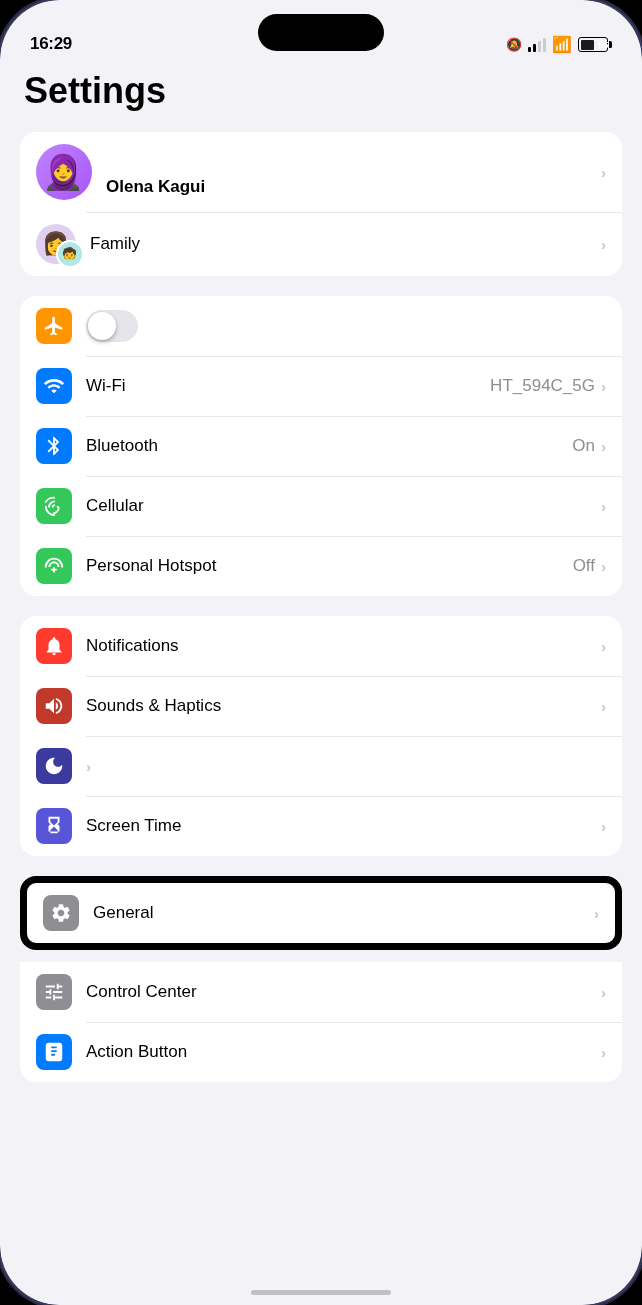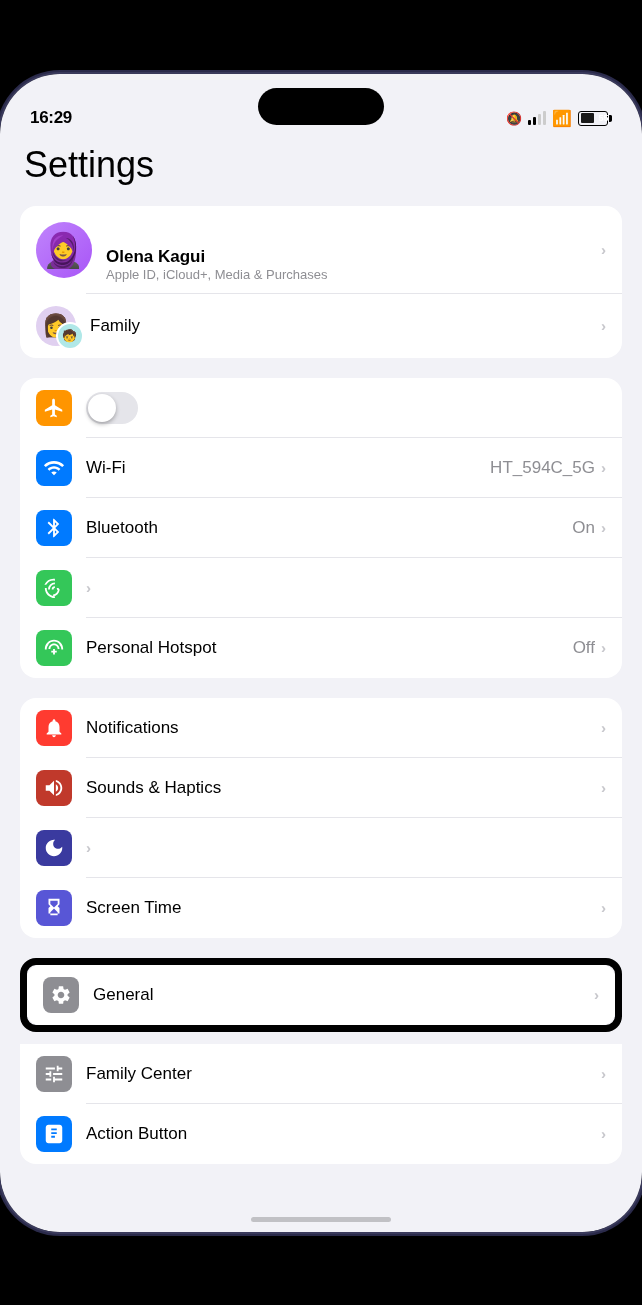--- a/index.html
+++ b/index.html
@@ -8,21 +8,21 @@
       background: #000;
       display: flex;
       justify-content: center;
       align-items: center;
       min-height: 100vh;
       font-family: -apple-system, 'SF Pro Display', 'Helvetica Neue', Arial, sans-serif;
     }
 
     .phone-frame {
       width: 642px;
-      height: 1158px;
+      height: 1305px;
       background: #1a1a2e;
       border-radius: 60px;
       position: relative;
       overflow: hidden;
       box-shadow: 0 0 0 2px #3a3a5c, 0 0 0 4px #2a2a4a, inset 0 0 20px rgba(0,0,0,0.5);
     }
 
     .phone-screen {
       position: absolute;
       top: 0; left: 0; right: 0; bottom: 0;
@@ -135,21 +135,21 @@
       top: 60px;
       left: 0;
       right: 0;
       bottom: 0;
       overflow-y: auto;
       padding: 10px 20px 30px;
     }
 
     .page-title {
       font-size: 36px;
-      font-weight: 400;
+      font-weight: 700;
       color: #000;
       margin-bottom: 20px;
       padding-left: 4px;
     }
 
     
     .settings-card {
       background: #fff;
       border-radius: 16px;
       margin-bottom: 20px;
@@ -349,21 +349,20 @@
       <div class="page-title">Settings</div>
 
       <div class="settings-card">
 
         <div class="settings-row">
           <div class="profile-avatar">
             <span style="font-size:34px;">🧕</span>
           </div>
           <div class="profile-info">
             <div class="profile-name">Olena Kagui</div>
-            <div class="profile-subtitle">Apple ID, iCloud+, Media &amp; Purchases</div>
           </div>
           <span class="chevron">›</span>
         </div>
 
         <div class="settings-row">
           <div class="family-avatar">
             <span style="font-size:22px;">👩</span>
             <div class="family-avatar-2">
               <span style="font-size:12px;">🧒</span>
             </div>
@@ -405,20 +404,21 @@
           <span class="row-value">On</span>
           <span class="chevron">›</span>
         </div>
 
         <div class="settings-row">
           <div class="row-icon" style="background:#34c759;">
             <svg class="icon-svg" viewBox="0 0 24 24" fill="white">
               <path d="M1.5 8.5A11.5 11.5 0 0 1 13 2v2A9.5 9.5 0 0 0 3.5 8.5zM13 6v2a5.5 5.5 0 0 0-5.5 5.5H5.5A7.5 7.5 0 0 1 13 6zm0 4v2a1.5 1.5 0 0 0-1.5 1.5H9.5A3.5 3.5 0 0 1 13 10zM2 12h2c0 5 4 9 9 9v2c-6.1 0-11-4.9-11-11zm9 9v-2a5 5 0 0 0 5-5h2a7 7 0 0 1-7 7zm4-9h2a1 1 0 0 0 1 1v2a3 3 0 0 1-3-3z"></path>
             </svg>
           </div>
+          <div class="row-label">Cellular</div>
           <span class="chevron">›</span>
         </div>
 
         <div class="settings-row">
           <div class="row-icon" style="background:#34c759;">
             <svg class="icon-svg" viewBox="0 0 24 24" fill="white">
               <path d="M4.9 6.9C3.1 8.6 2 11 2 13.5h2c0-2 .8-3.8 2.1-5.1L4.9 6.9zm14.2 0l-1.2 1.5C19.2 9.7 20 11.5 20 13.5h2c0-2.5-1.1-4.9-2.9-6.6zM12 3C6.5 3 2 7.5 2 13h2c0-4.4 3.6-8 8-8s8 3.6 8 8h2c0-5.5-4.5-10-10-10zm0 4c-3.3 0-6 2.7-6 6h2c0-2.2 1.8-4 4-4s4 1.8 4 4h2c0-3.3-2.7-6-6-6zm1 6h-2v2h-2v2h2v2h2v-2h2v-2h-2v-2z"></path>
             </svg>
           </div>
           <div class="row-label">Personal Hotspot</div>
@@ -484,21 +484,21 @@
       </div>
 
       <div class="settings-card" style="margin-top: 0; border-radius: 0 0 16px 16px; margin-top: 1px;">
 
         <div class="settings-row">
           <div class="row-icon icon-gray">
             <svg class="icon-svg" viewBox="0 0 24 24" fill="white">
               <path d="M3 17v2h6v-2H3zM3 5v2h10V5H3zm10 16v-2h8v-2h-8v-2h-2v6h2zM7 9v2H3v2h4v2h2V9H7zm14 4v-2H11v2h10zm-6-4h2V7h4V5h-4V3h-2v6z"></path>
             </svg>
           </div>
-          <div class="row-label">Family Center</div>
+          <div class="row-label">Control Center</div>
           <span class="chevron">›</span>
         </div>
 
         <div class="settings-row" style="border-bottom: none;">
           <div class="row-icon" style="background:#007aff;">
             <svg class="icon-svg" viewBox="0 0 24 24" fill="white">
               <path d="M6 2C4.34 2 3 3.34 3 5v14c0 1.66 1.34 3 3 3h12c1.66 0 3-1.34 3-3V5c0-1.66-1.34-3-3-3H6zm3 4h6v2H9V6zm0 4h6v2H9v-2zm0 4h4v2H9v-2z"></path>
             </svg>
           </div>
           <div class="row-label">Action Button</div>

